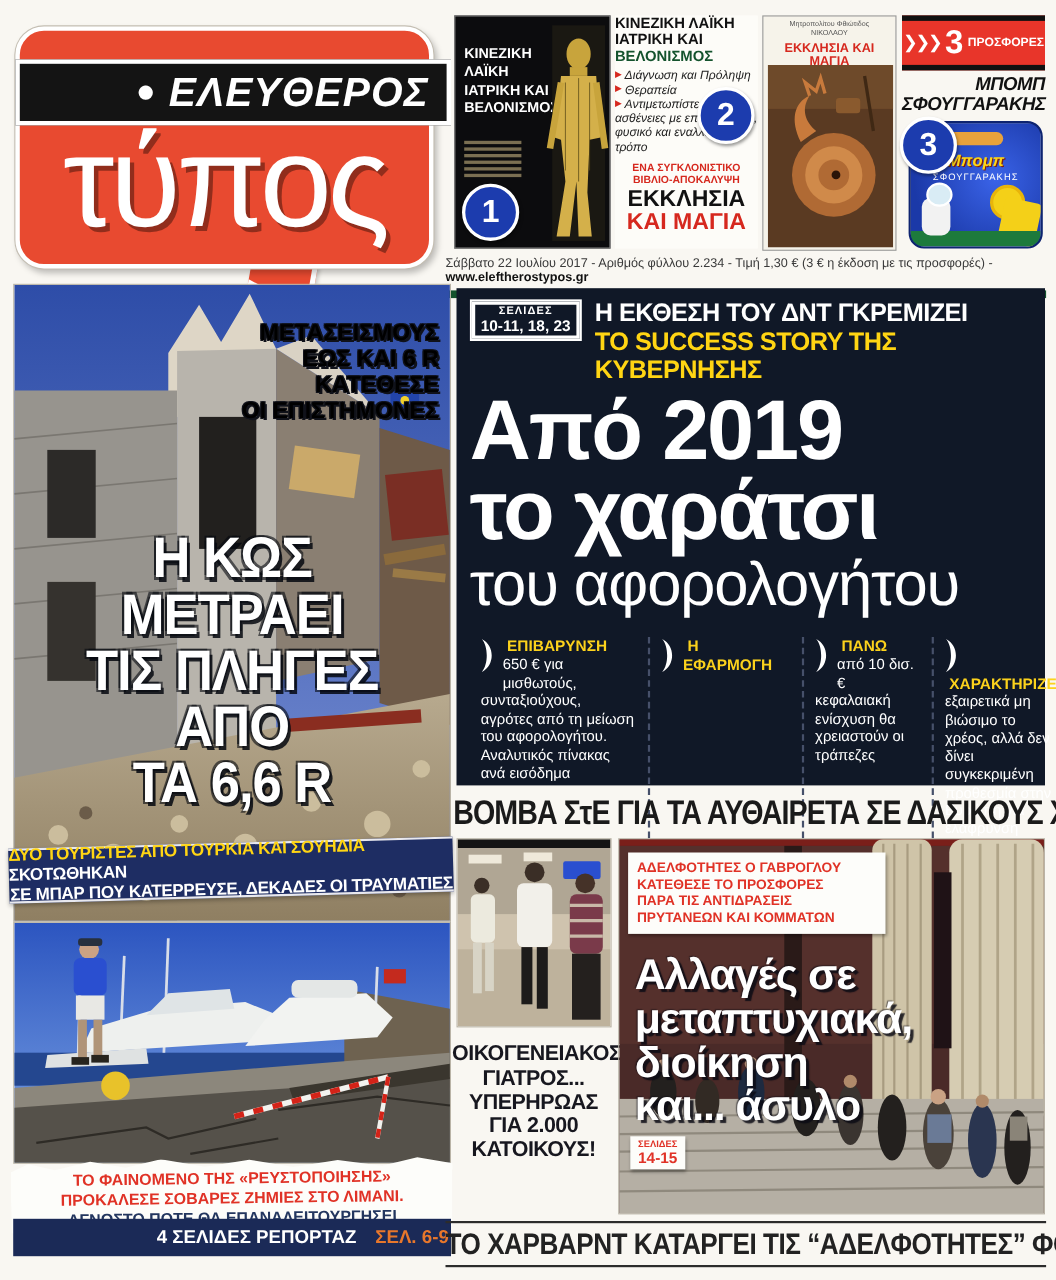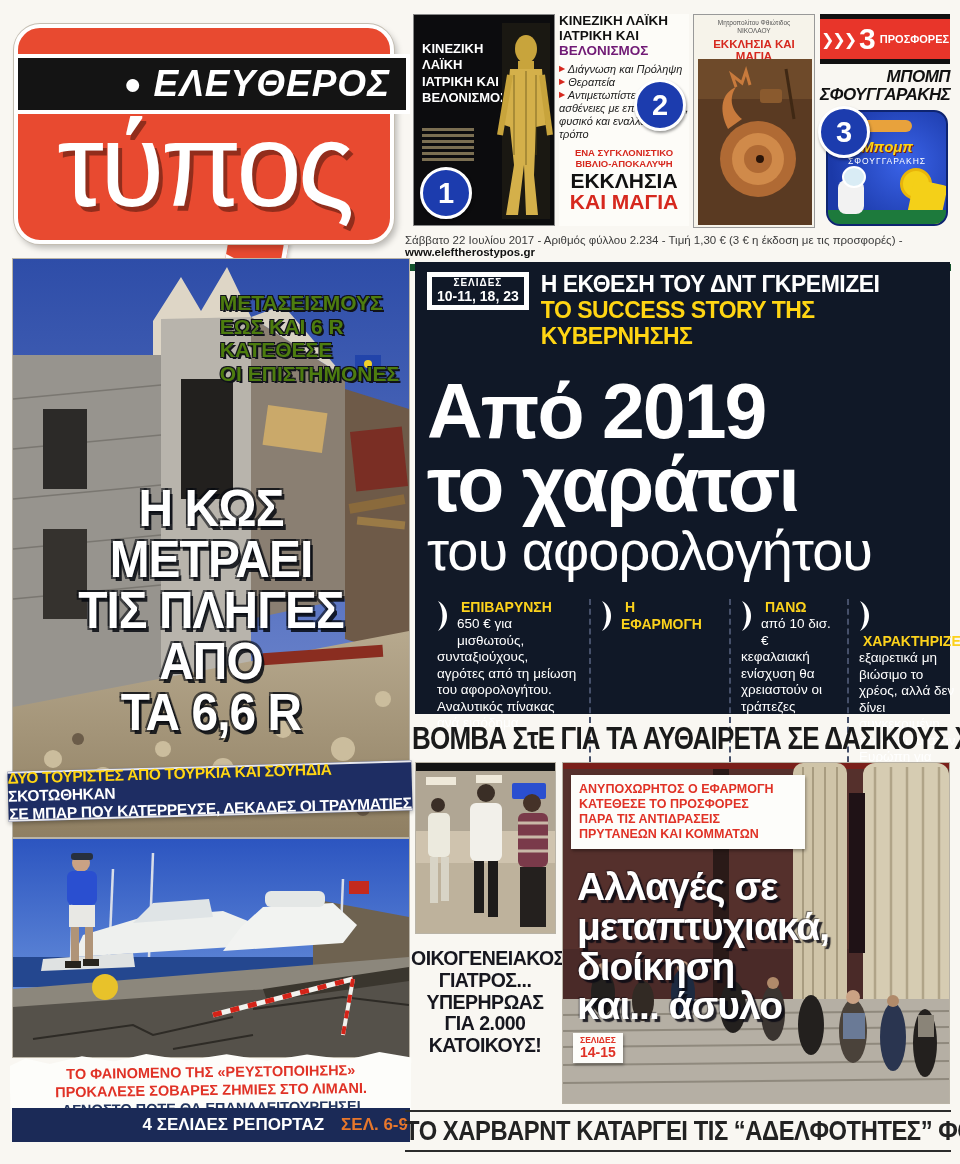--- a/index.html
+++ b/index.html
@@ -24,21 +24,21 @@
   
   .book1{left:413px;top:14px;width:142px;height:212px;background:#0c0c0e;border:1px solid #888;
          color:#fff;padding:0;box-sizing:border-box;}
   .book1-title{position:absolute;left:8px;top:26px;width:78px;font-weight:bold;font-size:13px;line-height:1.25;}
   .deco-lines span{display:block;height:3px;background:#7b6f52;margin:3px 0;width:52px;}
   .circle-num{width:46px;height:46px;border-radius:50%;background:#1c3cae;border:3px solid #fff;
         color:#fff;font-weight:bold;font-size:29px;display:flex;align-items:center;justify-content:center;
         box-shadow:1px 2px 3px rgba(0,0,0,.4);}
   .panel1{left:559px;top:14px;width:130px;height:212px;background:#fdfcf8;}
   .panel1-title{font-weight:bold;font-size:13.5px;line-height:1.1;color:#111;}
-  .panel1-title .red{color:#701a75;}
+  .panel1-title .red{color:#14532d;}
   .bullets{font-size:11px;font-style:italic;color:#222;line-height:1.2;margin-top:4px;}
   .bullets .arrow{color:#d6281e;font-size:8px;vertical-align:2px;}
   .shock{color:#d6281e;font-weight:bold;font-size:9.5px;text-align:center;line-height:1.15;margin-top:6px;}
   .ekklisia1{color:#111;font-weight:bold;font-size:21px;text-align:center;line-height:1;}
   .ekklisia2{color:#d6281e;font-weight:bold;font-size:21px;text-align:center;line-height:1;}
   .book2{left:693px;top:14px;width:122px;height:214px;background:#f6f3ea;border:1px solid #999;box-sizing:border-box;}
   .book2-author{font-size:6.5px;color:#555;text-align:center;margin-top:4px;line-height:1.2;}
   .book2-title{color:#d6281e;font-weight:bold;font-size:11.5px;text-align:center;margin-top:3px;}
   .book2-art{position:absolute;left:4px;top:44px;right:4px;bottom:4px;}
   .promo3{left:820px;top:14px;width:130px;height:214px;}
@@ -64,21 +64,21 @@
   .dvd .astro-helmet{position:absolute;left:14px;bottom:36px;width:20px;height:18px;border-radius:50%;background:#d9ecf5;border:2px solid #fff;}
 
   
   .dateline{left:405px;top:234px;width:546px;font-size:11.5px;color:#3a3a3a;
             border-bottom:7px solid #14532d;padding-bottom:6px;}
   .dateline b{color:#111;}
 
   
   .photo{border:1px solid #b9b3a6;box-sizing:border-box;}
   .quake{left:12px;top:258px;width:398px;height:580px;}
-  .quake-topline{position:absolute;top:32px;right:10px;text-align:left;color:#4d7c0f;
+  .quake-topline{position:absolute;top:32px;right:10px;text-align:right;color:#000000;
       font-weight:bold;font-size:21px;line-height:1.12;letter-spacing:0;
       text-shadow:2px 2px 0 #10121a,-1px -1px 0 #10121a,1px -1px 0 #10121a,-1px 1px 0 #10121a;}
   .quake-head{position:absolute;top:224px;left:0;width:100%;text-align:center;color:#fff;
       font-weight:bold;font-size:52px;line-height:0.98;letter-spacing:-1px;transform:scaleX(.92);
       text-shadow:3px 4px 0 rgba(5,8,15,.85),-2px -2px 0 rgba(5,8,15,.6),2px -2px 0 rgba(5,8,15,.6),-2px 2px 0 rgba(5,8,15,.6);}
   .tourist-strip{left:8px;top:766px;width:404px;height:46px;background:#1e2d63;
       border-top:2px solid #e8e8ee;border-bottom:2px solid #e8e8ee;transform:rotate(-1.6deg);
       display:flex;flex-direction:column;align-items:center;justify-content:center;
       font-weight:bold;font-size:15.5px;line-height:1.18;letter-spacing:-0.3px;box-shadow:0 2px 4px rgba(0,0,0,.3);}
   .tourist-strip .y{color:#ffd513;}
@@ -99,21 +99,21 @@
   
   .lead{left:415px;top:262px;width:535px;height:452px;background:#101827;color:#fff;box-sizing:border-box;
         padding:10px 14px 0 12px;}
   .kicker-row{display:flex;gap:12px;align-items:flex-start;}
   .pages-box{border:2px solid #fff;outline:1px solid #101827;box-shadow:0 0 0 3px #fff inset;
       padding:3px 8px 4px;text-align:center;flex:0 0 auto;}
   .pages-box .l1{font-size:10px;font-weight:bold;letter-spacing:1px;}
   .pages-box .l2{font-size:14px;font-weight:bold;white-space:nowrap;}
   .kicker-txt{font-weight:bold;font-size:23px;line-height:1.12;letter-spacing:-0.5px;}
   .kicker-txt .yellow{color:#ffd513;}
-  .lead-head{margin-top:26px;line-height:0.95;}
+  .lead-head{margin-top:6px;line-height:0.95;}
   .lead-head .h1,.lead-head .h2{font-size:77px;font-weight:bold;letter-spacing:-2px;}
   .lead-head .h3{font-size:56px;font-weight:normal;letter-spacing:-1px;margin-top:2px;}
   .lead-cols{display:flex;margin-top:22px;}
   .lead-col{padding:0 10px;font-size:13.5px;line-height:1.22;color:#fff;}
   .lead-col+.lead-col{border-left:2px dashed #46506a;}
   .lead-col .hdr{color:#fcd21c;font-weight:bold;font-size:14px;margin-left:4px;}
   .lead-col .crescent{float:left;margin:2px 6px 2px 0;}
   .c1{flex:0 0 142px;} .c2{flex:0 0 118px;} .c3{flex:0 0 96px;} .c4{flex:1;}
 
   
@@ -523,21 +523,21 @@
         <circle cx="40" cy="206" r="6" fill="#caa284"></circle>
           <circle cx="120" cy="204" r="6" fill="#caa284"></circle>
         <circle cx="210" cy="220" r="6" fill="#b08a6a"></circle>
           <circle cx="290" cy="234" r="7" fill="#caa284"></circle>
         <circle cx="330" cy="238" r="6" fill="#b08a6a"></circle>
         <rect x="280" y="250" width="22" height="26" fill="#6a7a96"></rect>
         <rect x="355" y="252" width="16" height="22" fill="#8a8478"></rect>
       </g>
     </svg>
     <div class="uni-kicker">
-      <span>ΑΝΥΠΟΧΩΡΗΤΟΣ Ο ΕΦΑΡΜΟΓΗ</span><br>
+      <span>ΑΔΕΛΦΟΤΗΤΕΣ Ο ΓΑΒΡΟΓΛΟΥ</span><br>
       <span>ΚΑΤΕΘΕΣΕ ΤΟ ΠΡΟΣΦΟΡΕΣ</span><br>
       <span>ΠΑΡΑ ΤΙΣ ΑΝΤΙΔΡΑΣΕΙΣ</span><br>
       <span>ΠΡΥΤΑΝΕΩΝ ΚΑΙ ΚΟΜΜΑΤΩΝ</span>
     </div>
     <div class="uni-head">
       <span>Αλλαγές σε</span><br>
       <span>μεταπτυχιακά,</span><br>
       <span>διοίκηση</span><br>
       <span>και... άσυλο</span>
     </div>

